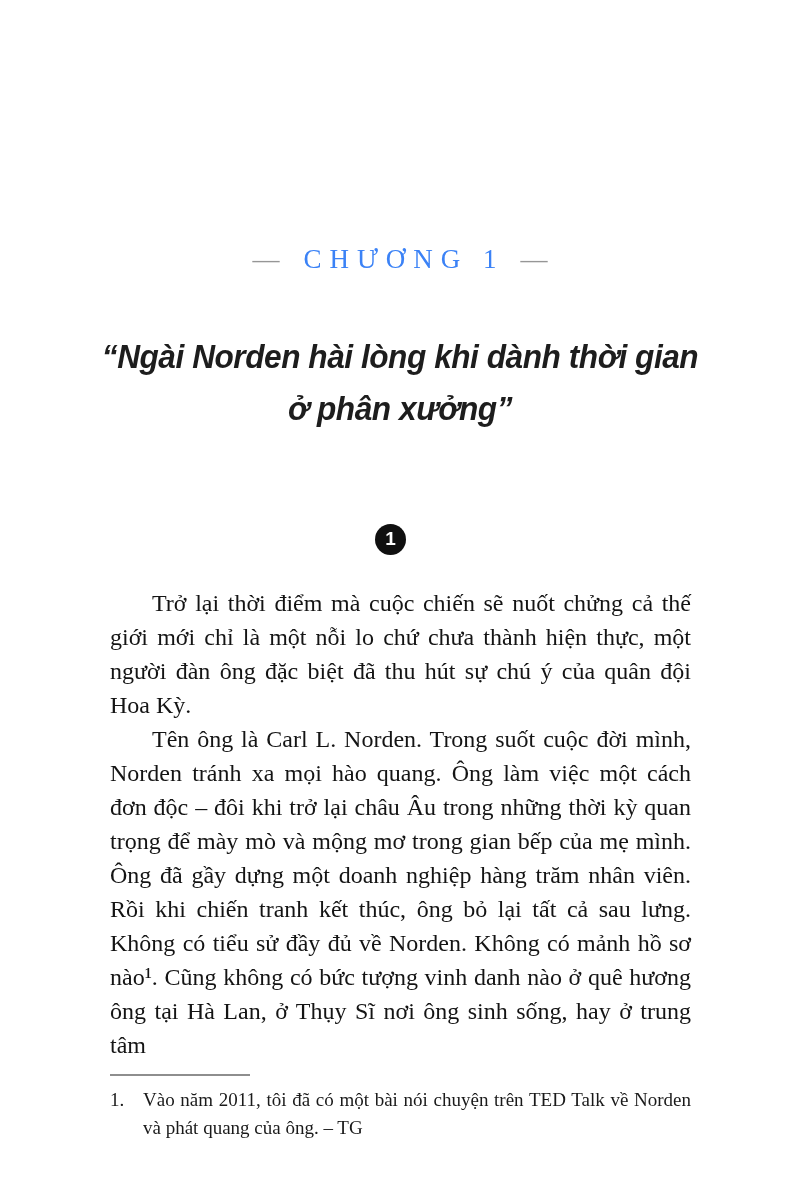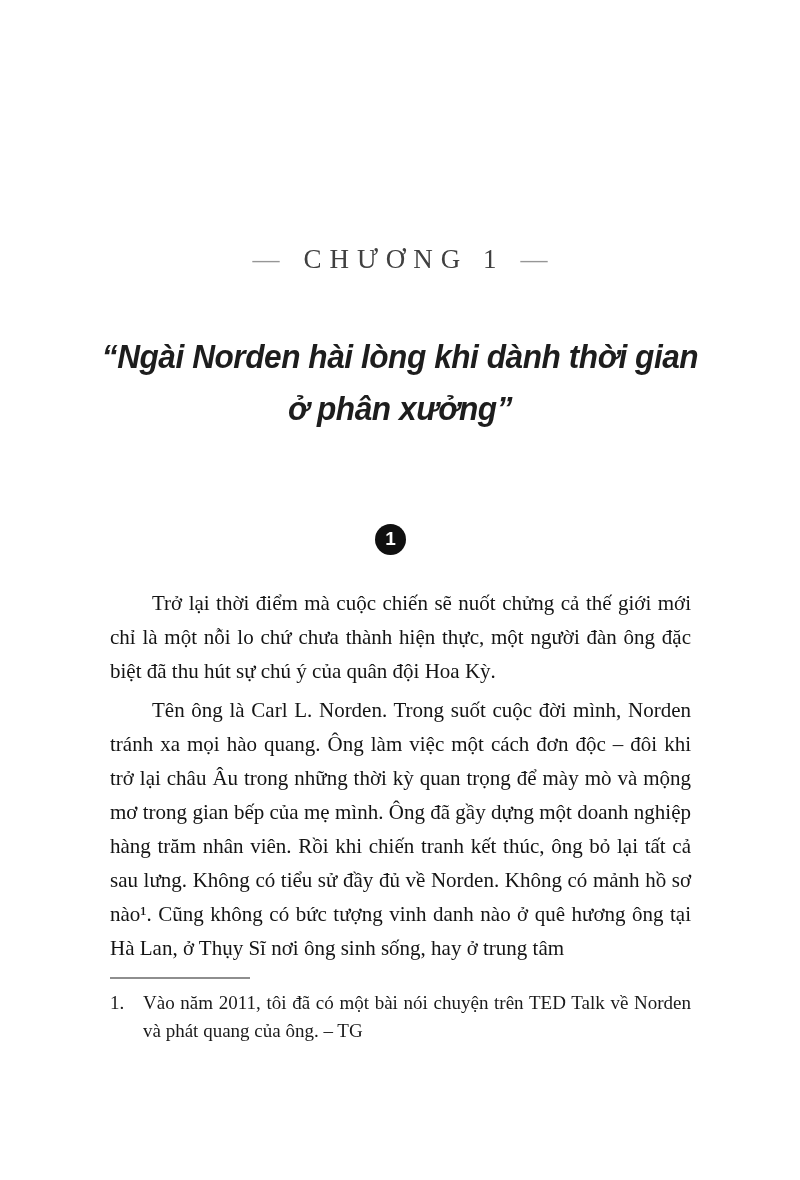--- a/index.html
+++ b/index.html
@@ -30,21 +30,21 @@
     color: #2d2d2d;
   }
   .heading-dash {
     color: #969696;
     font-size: 27px;
     line-height: 1;
   }
   .chapter-label {
     letter-spacing: 8px;
     margin-right: -8px;
-    color: #404040;
+    color: #3b82f6;
   }
 
   
   .title {
     position: absolute;
     top: 330px;
     left: 0;
     width: 100%;
     margin: 0;
     font-family: "Liberation Sans", "DejaVu Sans", sans-serif;
@@ -85,28 +85,27 @@
 
   
   .content {
     position: absolute;
     top: 586px;
     left: 110px;
     width: 581px;
   }
   .para {
     margin: 0;
-    font-size: 21px;
+    font-size: 24px;
     line-height: 34px;
     color: #141414;
     text-align: justify;
     text-indent: 42px;
   }
   .para + .para {
-    margin-top: 5px;
   }
 
   
   .footnote-rule {
     margin-top: 12px;
     width: 140px;
     height: 2px;
     background: #8e8e8e;
   }
   .footnote {

